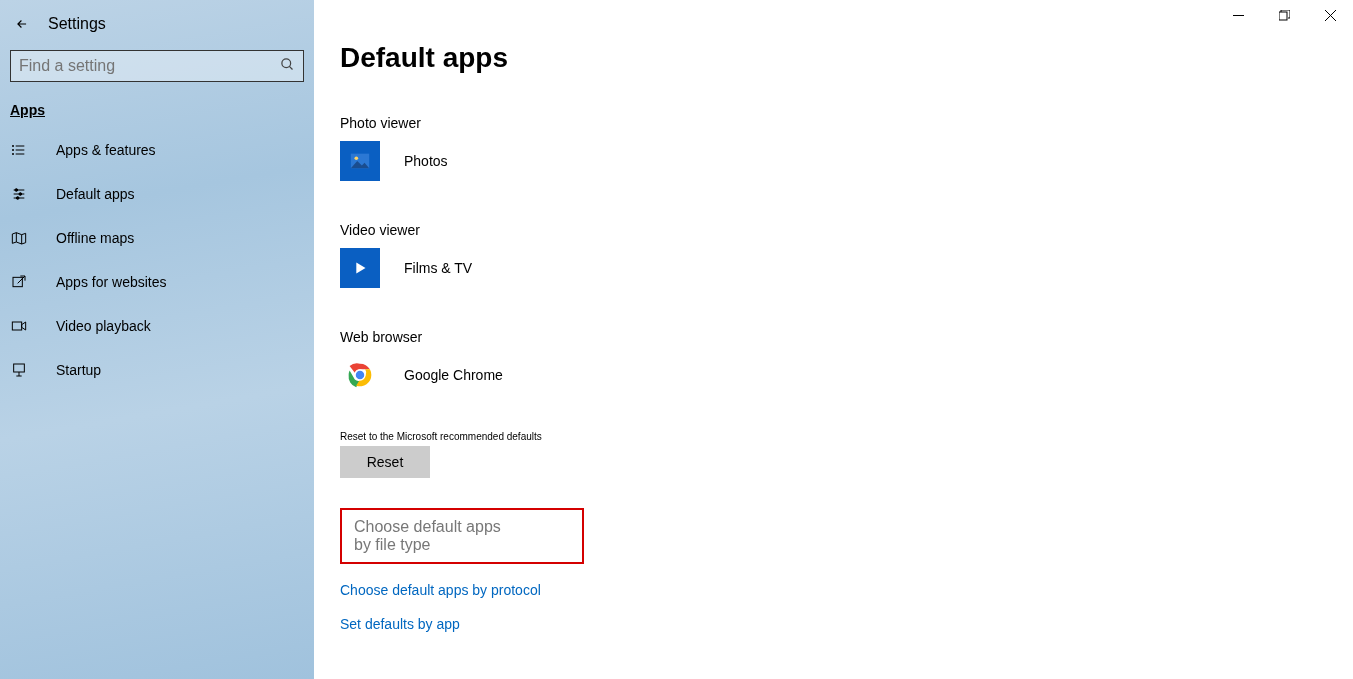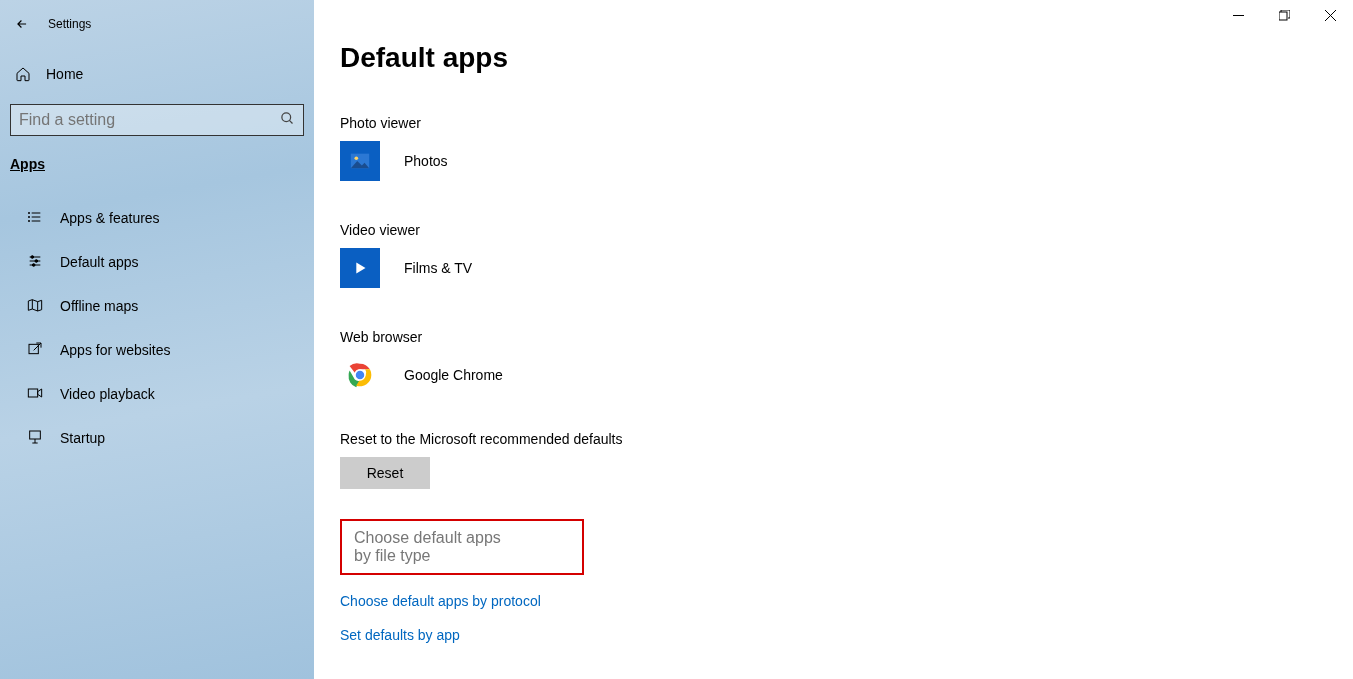--- a/index.html
+++ b/index.html
@@ -13,21 +13,21 @@
     padding-top: 8px;
   }
   .titlebar-row {
     display: flex;
     align-items: center;
     height: 32px;
     padding-left: 14px;
     gap: 18px;
   }
   .back-arrow { width: 16px; height: 16px; display:flex; align-items:center; justify-content:center; }
-  .window-title { font-size: 12px; color: #000; }
+  .window-title { font-size: 16px; color: #000; }
   .home-row {
     display: flex;
     align-items: center;
     height: 40px;
     padding-left: 14px;
     gap: 14px;
     margin-top: 14px;
     cursor: pointer;
   }
   .home-row span.label { font-size: 14px; }
@@ -44,23 +44,23 @@
   .search-box input {
     border: none; background: transparent; outline: none;
     font-size: 16px; color: #555; width: 200px;
   }
   .section-header {
     font-size: 14px; font-weight: 600;
     padding: 20px 0 10px 10px;
     text-decoration: underline;
   }
   .nav-item {
-    display: flex; align-items: flex-end;
-    height: 44px; padding-left: 26px;
-    gap: 16px; cursor: pointer;
+    display: flex; align-items: center;
+    height: 44px; padding-left: 10px;
+    gap: 28px; cursor: pointer;
     font-size: 14px;
   }
   .nav-icon { width:18px; height:18px; display:flex; align-items:center; justify-content:center; }
   .main {
     flex: 1; position: relative;
     padding: 42px 0 0 26px;
   }
   .window-controls {
     position: absolute; top: 0; right: 0;
     display: flex;
@@ -76,21 +76,21 @@
     display:flex; align-items:center; gap:24px;
     margin-bottom: 36px; cursor:pointer;
   }
   .app-tile {
     width:40px; height:40px;
     display:flex; align-items:center; justify-content:center;
   }
   .tile-blue { background:#0a5fc2; }
   .tile-blue2 { background:#0a5fc2; }
   .app-name { font-size:14px; }
-  .reset-label { font-size:14px; margin-bottom:10px; }
+  .reset-label { font-size:10px; margin-bottom:4px; }
   .reset-btn {
     width:90px; height:32px;
     background:#ccc; border:none;
     font-size:14px; cursor:pointer;
     margin-bottom: 30px;
   }
   .link-row { font-size:14px; color:#0067c0; margin-bottom:18px; cursor:pointer; }
   .link-highlight {
     border: 2px solid #d40000;
     padding: 8px 60px 8px 12px;
@@ -106,28 +106,20 @@
 <div class="sidebar">
   <div class="titlebar-row">
     <div class="back-arrow">
       <svg width="14" height="14" viewBox="0 0 24 24" fill="none" stroke="#000" stroke-width="2">
           <path d="M19 12H5M11 18l-6-6 6-6"></path>
         </svg>
     </div>
     <div class="window-title">Settings</div>
   </div>
 
-  <div class="home-row">
-    <span class="nav-icon">
-      <svg width="16" height="16" viewBox="0 0 24 24" fill="none" stroke="#000" stroke-width="1.5">
-          <path d="M3 11l9-8 9 8v10a1 1 0 0 1-1 1h-5v-7h-6v7H4a1 1 0 0 1-1-1z"></path>
-        </svg>
-    </span>
-    <span class="label">Home</span>
-  </div>
 
   <div class="search-box">
     <input type="text" placeholder="Find a setting" style="">
     <span>
       <svg width="15" height="15" viewBox="0 0 24 24" fill="none" stroke="#444" stroke-width="2">
           <circle cx="10" cy="10" r="7"></circle>
           <line x1="20" y1="20" x2="15" y2="15"></line>
         </svg>
     </span>
   </div>

